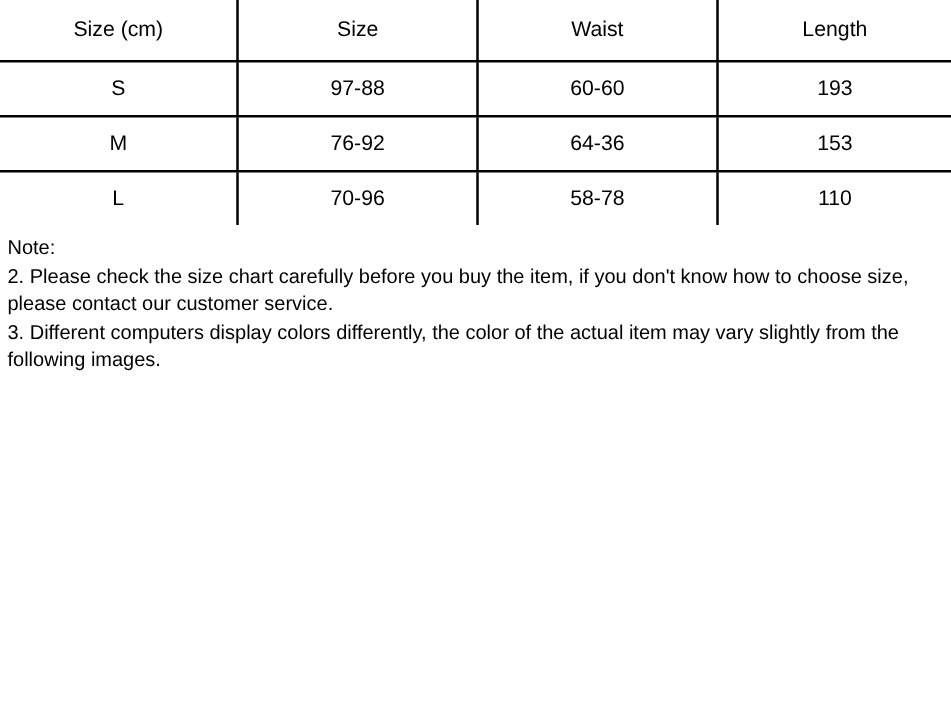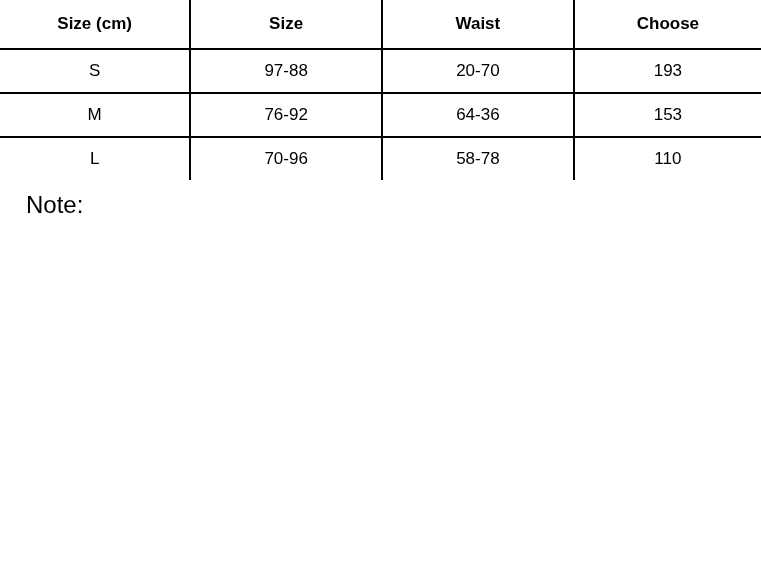--- a/index.html
+++ b/index.html
@@ -33,35 +33,34 @@
     padding: 0;
     height: 42px;
     vertical-align: middle;
     font-weight: normal;
   }
   table.size-chart tr td:last-child,
   table.size-chart tr th:last-child {
     border-right: none;
   }
   table.size-chart thead th {
-    font-weight: bold;
+    font-weight: normal;
     height: 48px;
   }
   table.size-chart col.c1 { width: 25%; }
   table.size-chart col.c2 { width: 25.2%; }
   table.size-chart col.c3 { width: 25.2%; }
   table.size-chart col.c4 { width: 24.6%; }
   table.size-chart tbody tr:last-child td {
     border-bottom: none;
   }
   .notes {
     padding: 8px 6px 0 6px;
-    font-size: 24px;
+    font-size: 16px;
     line-height: 1.38;
-    margin-left: 20px;
   }
   .notes p {
     margin: 0 0 1px 0;
   }
 </style>
 </head>
 <body>
 
 <div class="page">
 
@@ -70,42 +69,44 @@
       <col class="c1">
         <col class="c2">
         <col class="c3">
         <col class="c4">
     </colgroup>
     <thead>
       <tr>
         <th>Size (cm)</th>
         <th>Size</th>
         <th>Waist</th>
-        <th>Choose</th>
+        <th>Length</th>
       </tr>
     </thead>
     <tbody>
       <tr>
         <td>S</td>
         <td>97-88</td>
-        <td>20-70</td>
+        <td>60-60</td>
         <td>193</td>
       </tr>
       <tr>
         <td>M</td>
         <td>76-92</td>
         <td>64-36</td>
         <td>153</td>
       </tr>
       <tr>
         <td>L</td>
         <td>70-96</td>
         <td>58-78</td>
         <td>110</td>
       </tr>
     </tbody>
   </table>
 
   <div class="notes">
     <p>Note:</p>
+    <p>2. Please check the size chart carefully before you buy the item, if you don't know how to choose size, please contact our customer service.</p>
+    <p>3. Different computers display colors differently, the color of the actual item may vary slightly from the following images.</p>
   </div>
 
 </div>
 
 </body></html>

